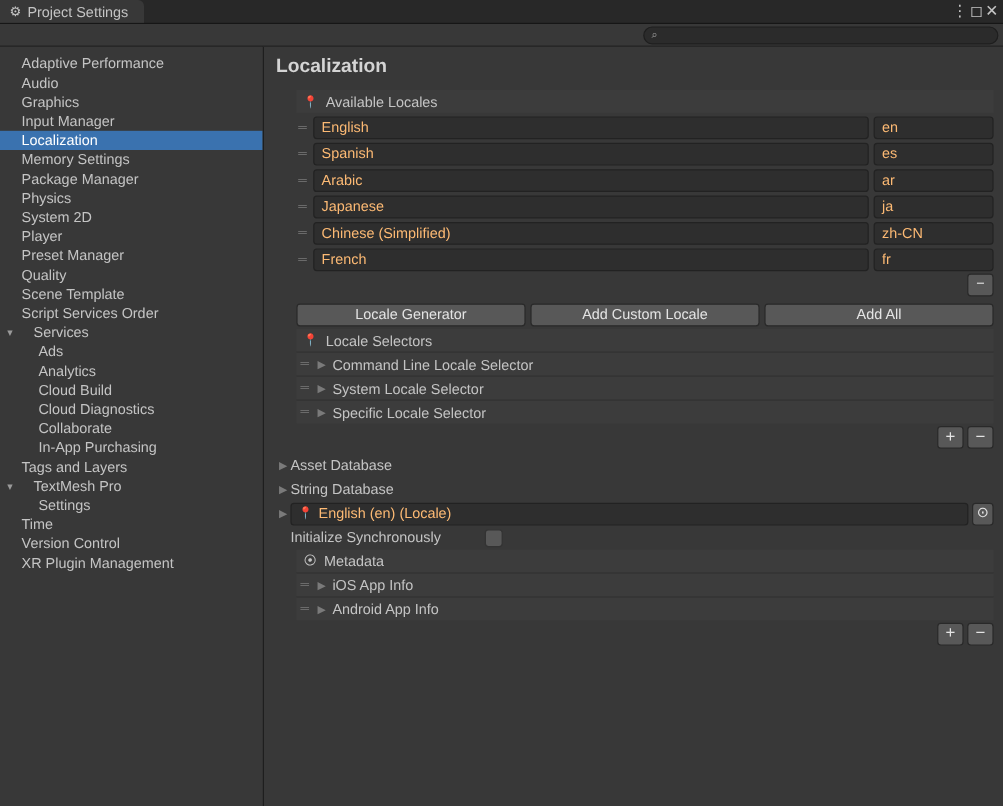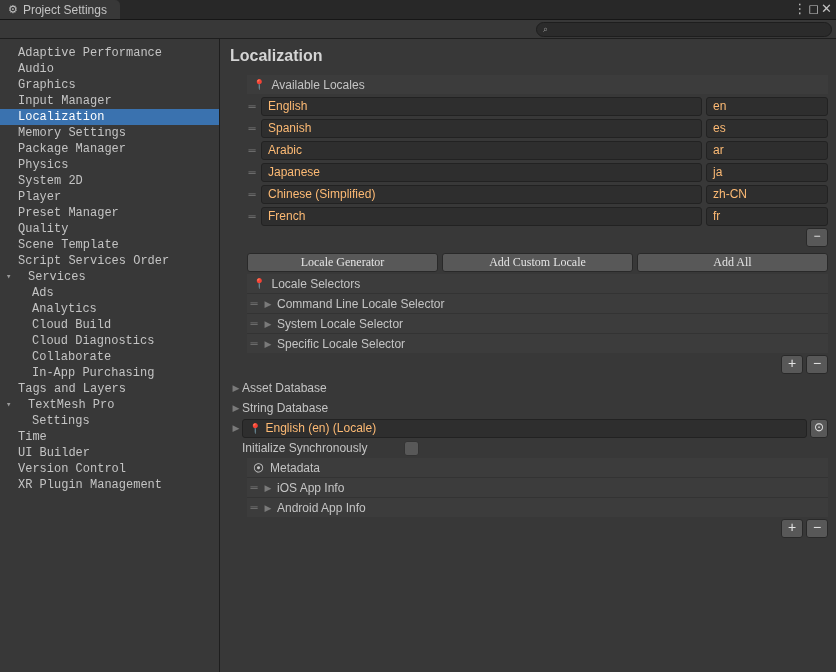--- a/index.html
+++ b/index.html
@@ -59,21 +59,20 @@
   .body {
     display: flex;
     height: calc(672px - 20px - 18px);
     border-top: 1px solid #1e1e1e;
   }
   .sidebar {
     width: 219px;
     background: #383838;
     overflow: hidden;
     padding-top: 6px;
-    font-family: Liberation Mono, monospace;
   }
   .sb-item {
     height: 16px;
     line-height: 16px;
     padding-left: 18px;
     white-space: nowrap;
   }
   .sb-item.child { padding-left: 32px; }
   .sb-item.expandable { padding-left: 28px; position: relative; }
   .sb-item.expandable::before {
@@ -131,31 +130,30 @@
   .loc-name, .loc-code, .field {
     background: #2e2e2e;
     border: 1px solid #222;
     border-radius: 3px;
     height: 19px;
     line-height: 17px;
     padding: 0 6px;
     color: #fdba74;
   }
   .loc-name { flex: 1; }
-  .loc-code { width: 122px; }
+  .loc-code { width: 100px; }
   .minusrow {
     display:flex; justify-content:flex-end;
     margin-left: 17px; padding: 2px 0 4px 0;
   }
   .minusrow .btnsm { width: 22px; }
   .btnrow {
     display: flex;
     gap: 4px;
     margin: 2px 0 2px 17px;
-    font-family: Liberation Serif, serif;
   }
   .btnrow .btn { flex: 1; }
   .btn {
     background: #585858;
     border: 1px solid #292929;
     border-radius: 3px;
     height: 19px;
     line-height: 17px;
     text-align: center;
     color: #e4e4e4;
@@ -247,21 +245,20 @@
       <div class="sb-item child">Ads</div>
       <div class="sb-item child">Analytics</div>
       <div class="sb-item child">Cloud Build</div>
       <div class="sb-item child">Cloud Diagnostics</div>
       <div class="sb-item child">Collaborate</div>
       <div class="sb-item child">In-App Purchasing</div>
       <div class="sb-item">Tags and Layers</div>
       <div class="sb-item expandable">TextMesh Pro</div>
       <div class="sb-item child">Settings</div>
       <div class="sb-item">Time</div>
-      <div class="sb-item">UI Builder</div>
       <div class="sb-item">Version Control</div>
       <div class="sb-item">XR Plugin Management</div>
     </div>
 
   <div class="main">
     <h1>Localization</h1>
 
     <div class="panel-header">
       <span class="pin">📍</span>
       <span>Available Locales</span>

